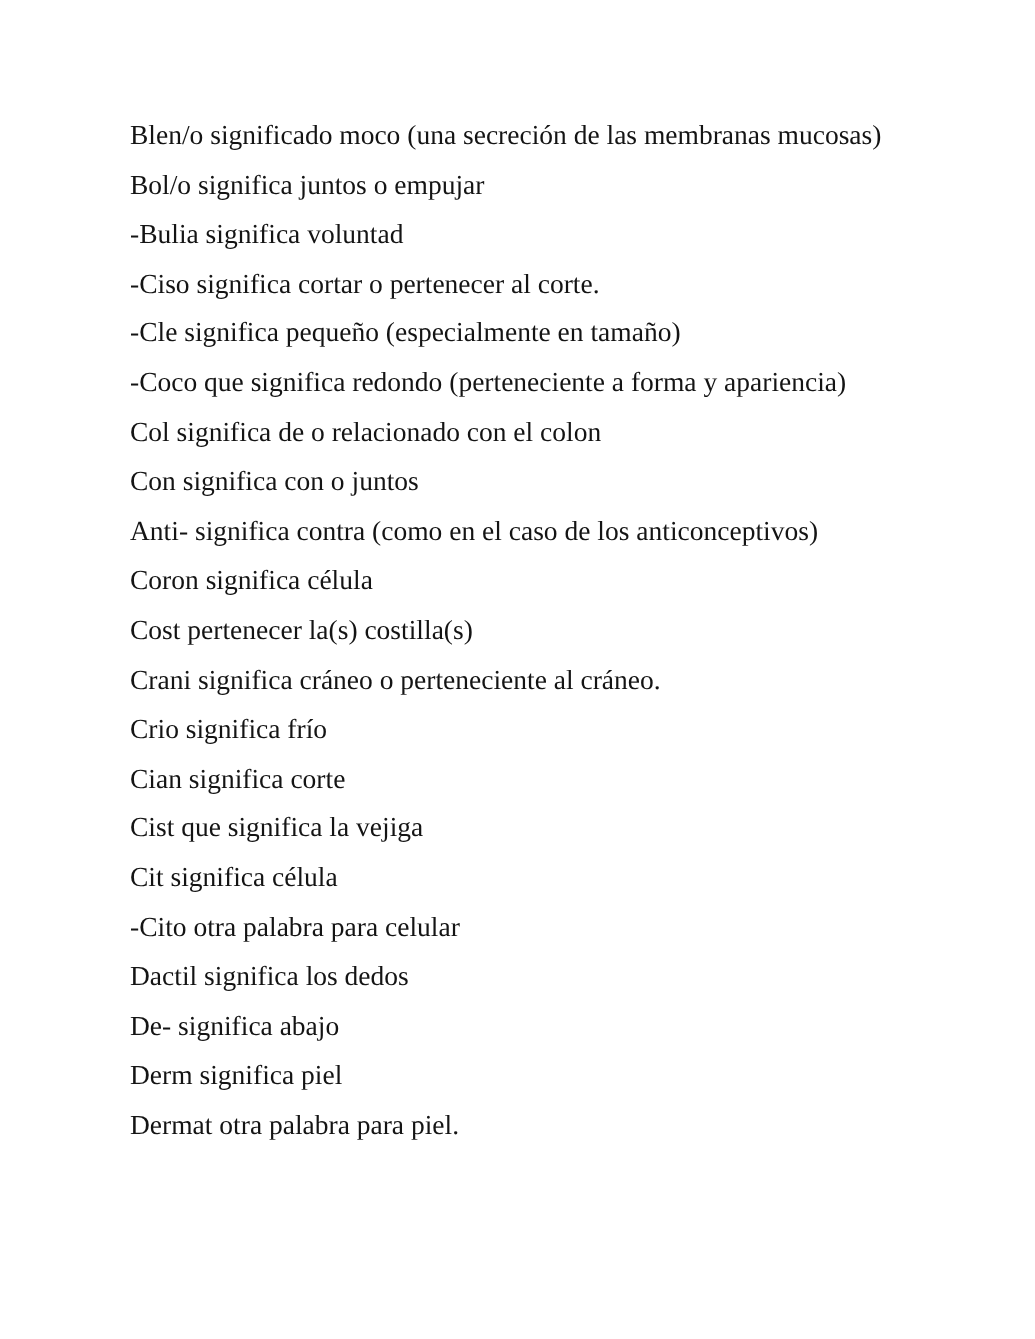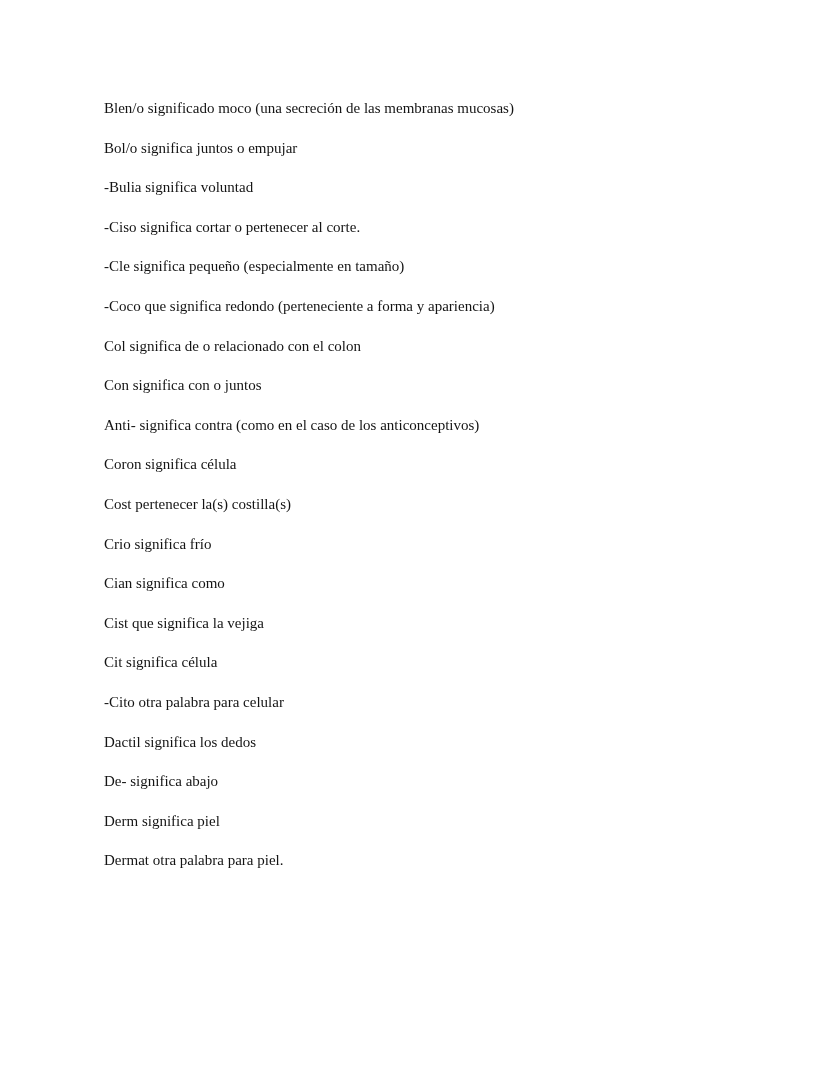--- a/index.html
+++ b/index.html
@@ -24,21 +24,21 @@
     .lines {
       position: absolute;
       left: 104px;
       top: 94px;
       margin: 0;
       padding: 0;
       list-style: none;
     }
     .line {
       font-family: "Liberation Serif", "DejaVu Serif", serif;
-      font-size: 15px;
+      font-size: 22px;
       color: #141414;
       height: 39.6px;
       line-height: 28px;
       white-space: nowrap;
       margin: 0;
       padding: 0;
     }
   </style>
 </head>
 <body>
@@ -49,22 +49,23 @@
     <li class="line">Bol/o significa juntos o empujar</li>
     <li class="line">-Bulia significa voluntad</li>
     <li class="line">-Ciso significa cortar o pertenecer al corte.</li>
     <li class="line">-Cle significa pequeño (especialmente en tamaño)</li>
     <li class="line">-Coco que significa redondo (perteneciente a forma y apariencia)</li>
     <li class="line">Col significa de o relacionado con el colon</li>
     <li class="line">Con significa con o juntos</li>
     <li class="line">Anti- significa contra (como en el caso de los anticonceptivos)</li>
     <li class="line">Coron significa célula</li>
     <li class="line">Cost pertenecer la(s) costilla(s)</li>
+    <li class="line">Crani significa cráneo o perteneciente al cráneo.</li>
     <li class="line">Crio significa frío</li>
-    <li class="line">Cian significa como</li>
+    <li class="line">Cian significa corte</li>
     <li class="line">Cist que significa la vejiga</li>
     <li class="line">Cit significa célula</li>
     <li class="line">-Cito otra palabra para celular</li>
     <li class="line">Dactil significa los dedos</li>
     <li class="line">De- significa abajo</li>
     <li class="line">Derm significa piel</li>
     <li class="line">Dermat otra palabra para piel.</li>
   </ul>
 </div>
 

